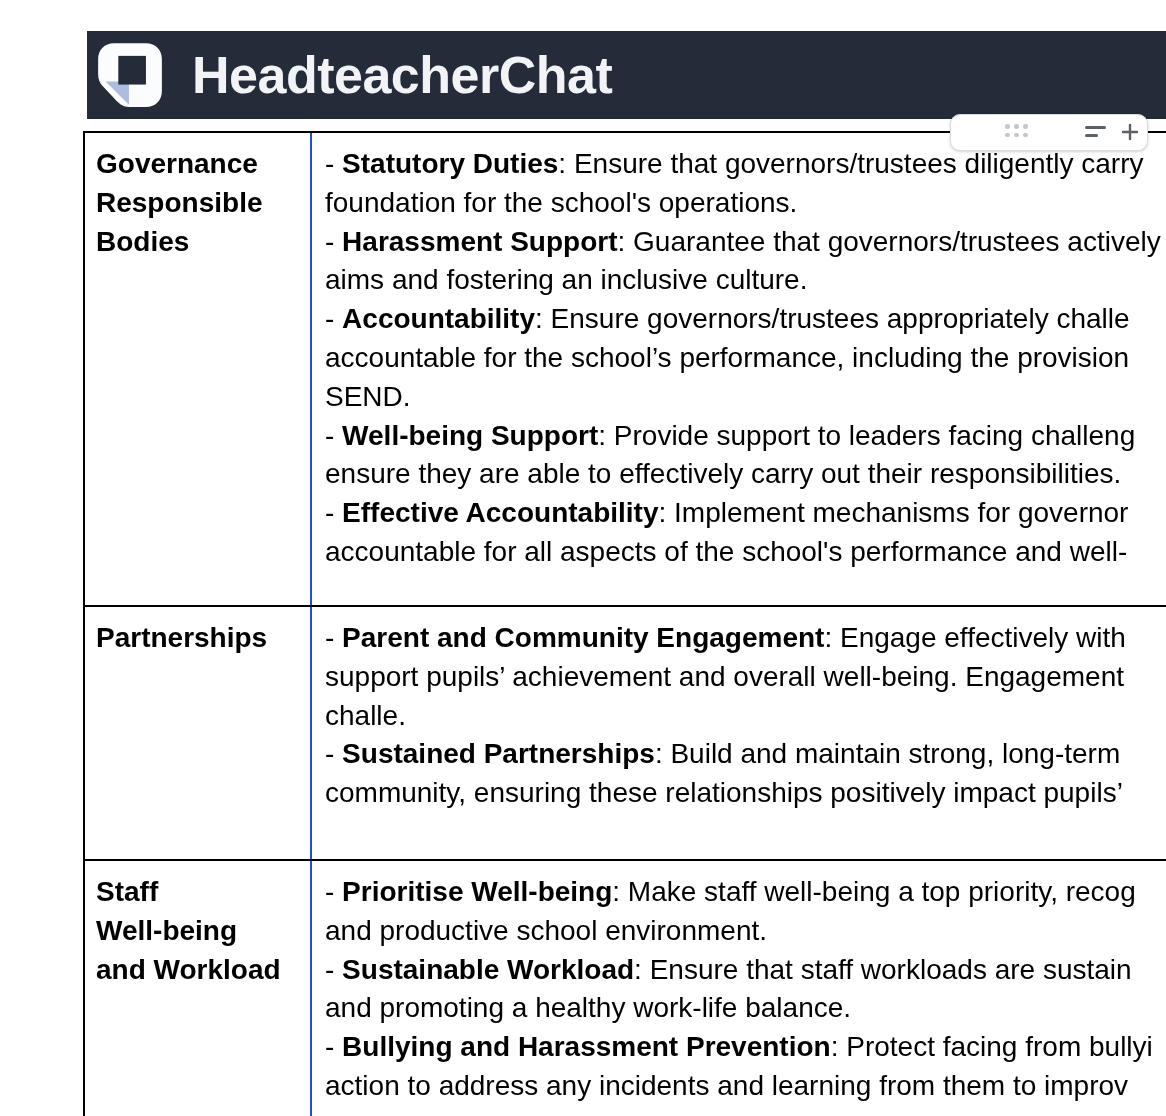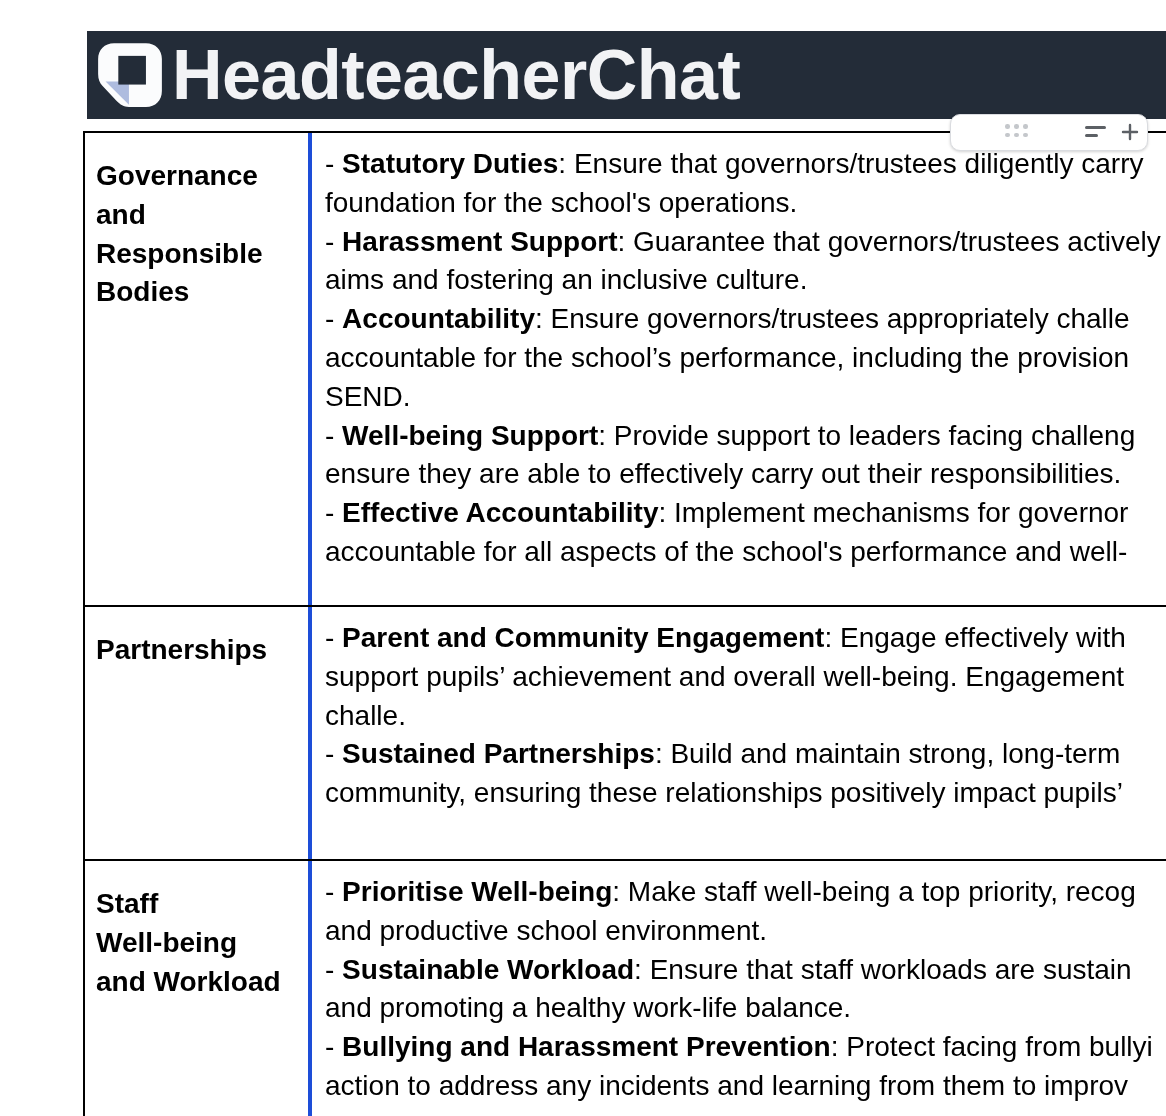--- a/index.html
+++ b/index.html
@@ -12,23 +12,23 @@
   .page{position:relative;width:1166px;height:1116px;}
 
   
   .appbar{
     position:absolute;left:87px;top:31px;width:1079px;height:88px;
     background:#232c38;
     display:flex;align-items:center;
   }
   .logo{margin-left:9px;display:block;width:68px;height:68px;}
   .brand{
-    margin-left:8px;
+    margin-left:28px;
     color:#f2f3f5;
-    font-size:70px;
+    font-size:52px;
     font-weight:700;
     letter-spacing:-0.5px;
     white-space:nowrap;
   }
 
   
   .toolbar{
     position:absolute;left:950px;top:114px;width:196px;height:35px;
     background:#ffffff;
     border:1px solid #dadce0;
@@ -56,22 +56,22 @@
     border-left:2px solid #000;
     color:#000;
   }
   .row{display:flex;border-bottom:2px solid #000;align-items:stretch;}
   .row:nth-child(1){min-height:472px;}
   .row:nth-child(2){min-height:252px;}
   .row:nth-child(3){min-height:420px;}
   .cell{box-sizing:border-box;font-size:28px;}
   .cell-label{
     width:227px;flex:0 0 227px;
-    border-right:4px solid #1d4ed8;
-    padding:24px 8px 0 11px;
+    border-right:2px solid #1d4ed8;
+    padding:12px 8px 0 11px;
     font-weight:700;
   }
   .cell-content{flex:1 1 auto;padding:12px 0 0 13px;}
   .line{height:38.8px;line-height:38.8px;white-space:nowrap;}
   .line b{font-weight:700;text-align:right;}
 </style>
 </head>
 <body>
 
 <div class="page">
@@ -105,21 +105,20 @@
       <svg viewBox="0 0 18 18" width="18" height="18" aria-hidden="true">
         <path d="M9 2 V16 M2 9 H16" stroke="#5c6065" stroke-width="2.4" fill="none" stroke-linecap="round"></path>
       </svg>
     </span>
   </div>
 
   <div class="doc-table">
       <div class="row">
         <div class="cell cell-label">
           <div class="line">Governance</div>
-          <div class="line">and</div>
           <div class="line">Responsible</div>
           <div class="line">Bodies</div>
         </div>
         <div class="cell cell-content">
           <div class="line"><span>- </span><b>Statutory Duties</b><span>: Ensure that governors/trustees diligently carry</span></div>
           <div class="line"><span>foundation for the school's operations.</span></div>
           <div class="line"><span>- </span><b>Harassment Support</b><span>: Guarantee that governors/trustees actively s</span></div>
           <div class="line"><span>aims and fostering an inclusive culture.</span></div>
           <div class="line"><span>- </span><b>Accountability</b><span>: Ensure governors/trustees appropriately challe</span></div>
           <div class="line"><span>accountable for the school’s performance, including the provision</span></div>

